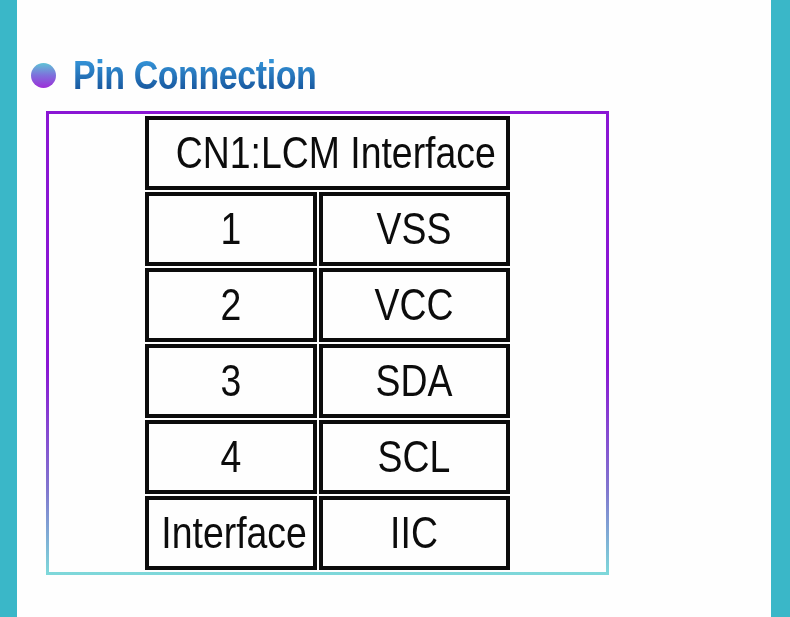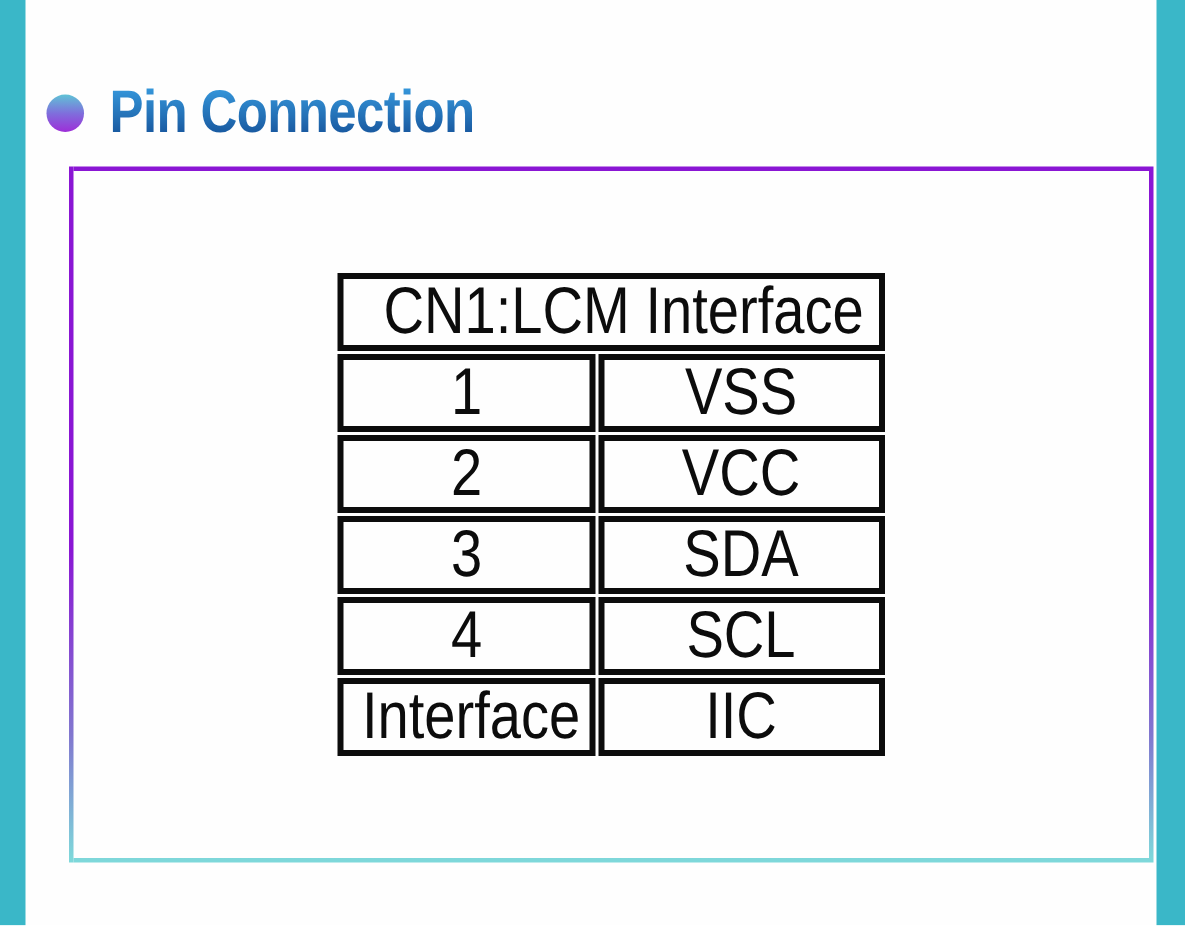--- a/index.html
+++ b/index.html
@@ -62,31 +62,30 @@
     background: linear-gradient(180deg, var(--heading-blue-top, #3596da) 10%, var(--heading-blue-bottom, #17559c) 90%);
     -webkit-background-clip: text;
     background-clip: text;
     -webkit-text-fill-color: transparent;
   }
 
   .content-panel {
     position: absolute;
     left: 46px;
     top: 111px;
-    width: 723px;
+    width: 563px;
     height: 464px;
     box-sizing: border-box;
     border: 3px solid transparent;
     border-image: linear-gradient(180deg,
       var(--panel-border-top, #8a16d4) 0%,
       var(--panel-border-top, #8a16d4) 55%,
       #8177cf 82%,
       var(--panel-border-bottom, #7ed8da) 100%) 1;
     display: flex;
-    align-items: center;
     justify-content: center;
   }
 
   table.pin-table {
     width: 368px;
     table-layout: fixed;
     border-collapse: separate;
     border-spacing: 2px;
     background: transparent;
   }

